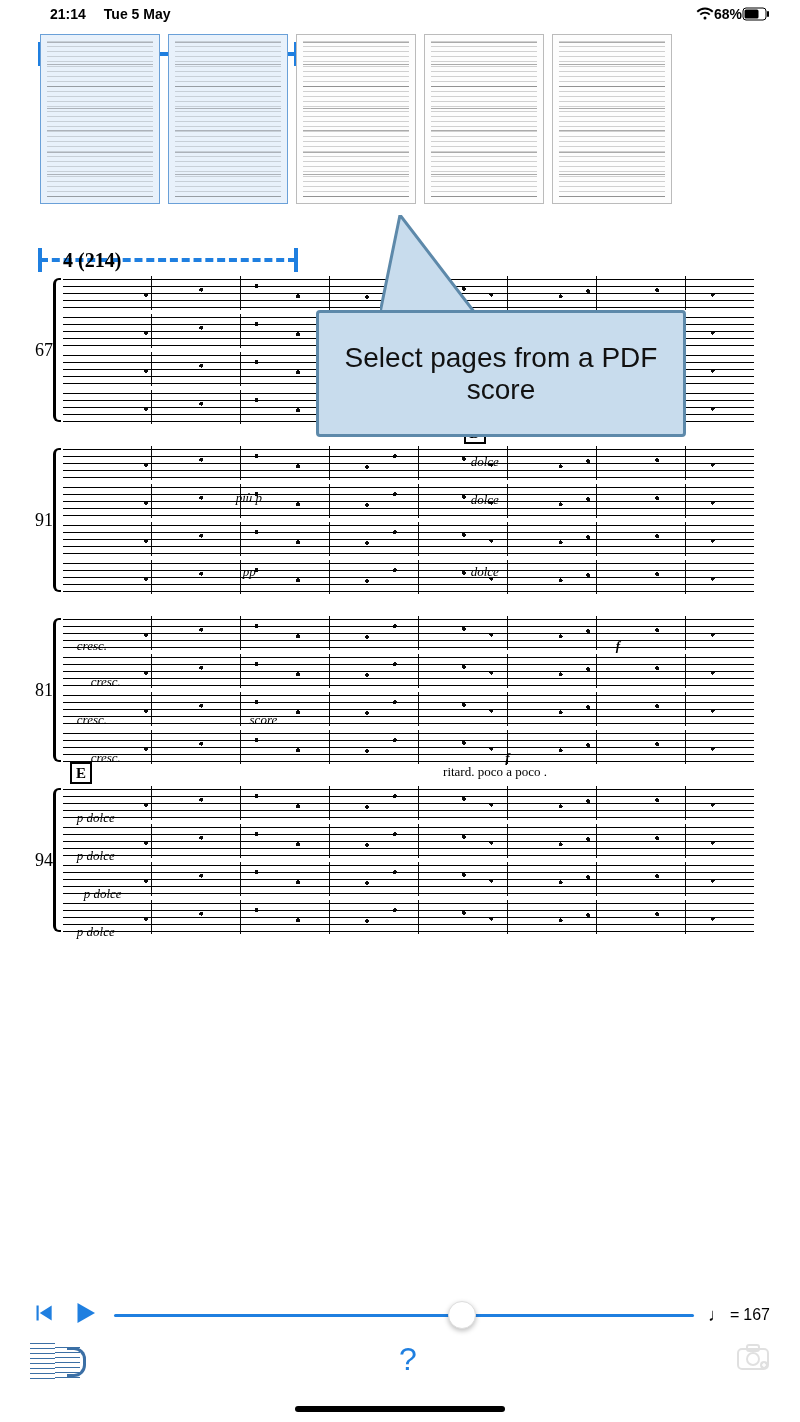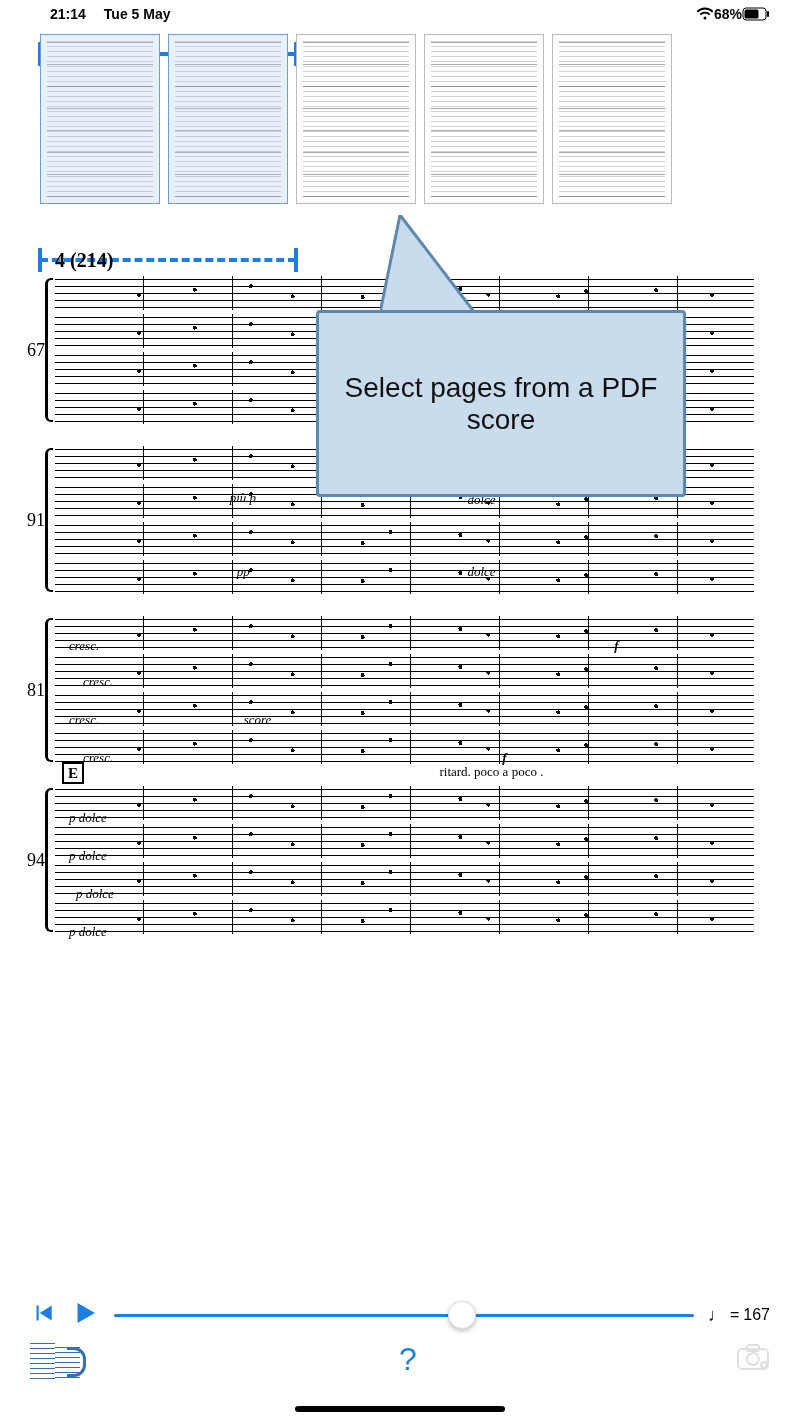--- a/index.html
+++ b/index.html
@@ -92,20 +92,21 @@
     position: absolute;
     right: -2px; top: -14px;
     width: 4px; height: 24px;
     background: #1f7fe0;
   }
 
   
   .score-area {
     position: relative;
     padding: 5px 46px 0 55px;
+    margin-left: 8px;
   }
   .page-num {
     font-family: Georgia, serif;
     font-size: 20px;
     font-weight: bold;
     margin-bottom: 4px;
   }
   .system {
     position: relative;
     margin-bottom: 22px;
@@ -178,21 +179,21 @@
     font-size: 15px;
     background: #fff;
   }
 
   
   .callout {
     position: absolute;
     left: 316px;
     top: 310px;
     width: 370px;
-    height: 187px;
+    height: 127px;
     background: #c8dced;
     border: 3px solid #5d89aa;
     border-radius: 4px;
     display: flex;
     align-items: center;
     justify-content: center;
     text-align: center;
     font-size: 28px;
     color: #111;
     padding: 10px 20px;

